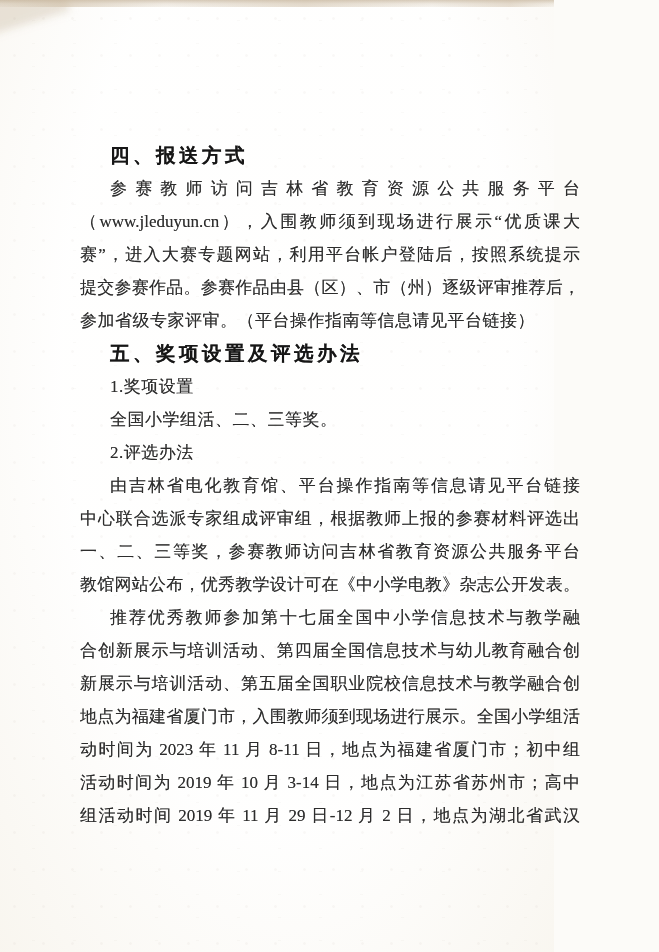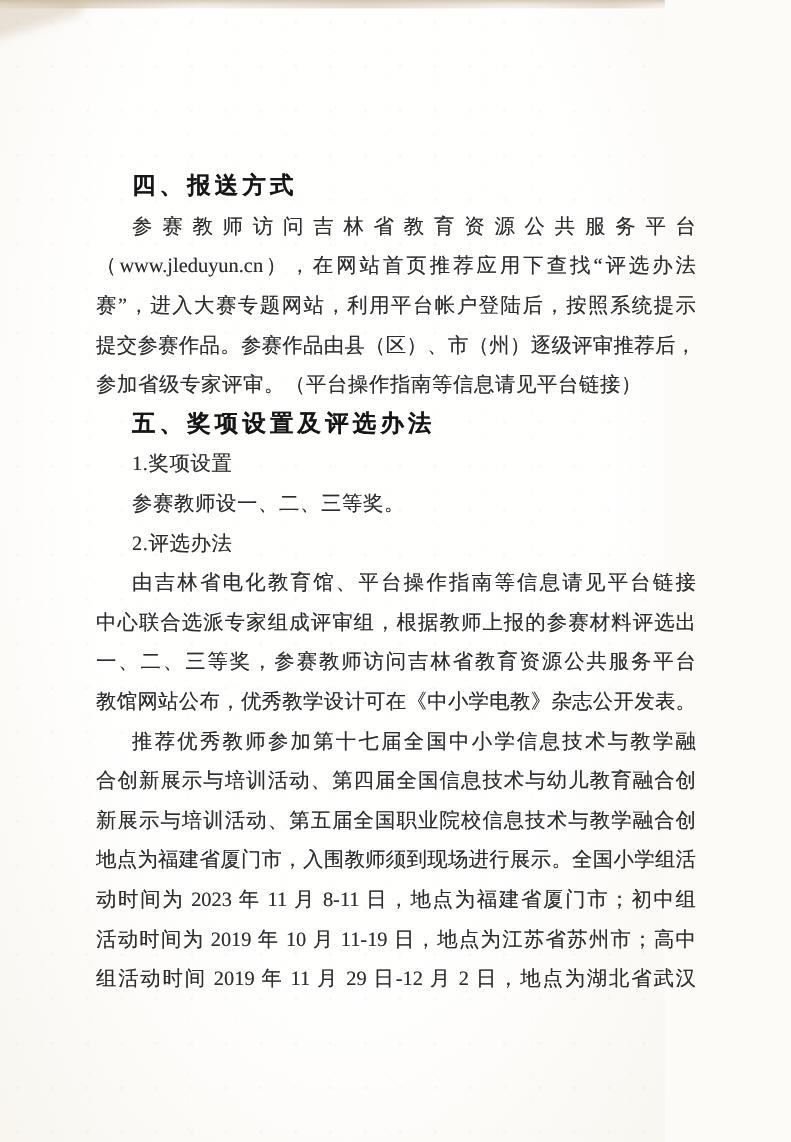--- a/index.html
+++ b/index.html
@@ -70,33 +70,33 @@
 </head>
 <body>
 
 <div class="paper">
   <div class="scan-corner"></div>
   <div class="scan-edge-top"></div>
   <div class="grain"></div>
   <div class="text-block">
       <div class="line heading indent">四、报送方式</div>
       <div class="line body indent fill">参赛教师访问吉林省教育资源公共服务平台</div>
-      <div class="line body fill">（www.jleduyun.cn），在网站首页推荐应用下查找“评选办法</div>
+      <div class="line body fill">（www.jleduyun.cn），入围教师须到现场进行展示“优质课大</div>
       <div class="line body fill">赛”，进入大赛专题网站，利用平台帐户登陆后，按照系统提示</div>
       <div class="line body fill">提交参赛作品。参赛作品由县（区）、市（州）逐级评审推荐后，</div>
       <div class="line body">参加省级专家评审。（平台操作指南等信息请见平台链接）</div>
       <div class="line heading indent">五、奖项设置及评选办法</div>
       <div class="line body indent">1.奖项设置</div>
-      <div class="line body indent">参赛教师设一、二、三等奖。</div>
+      <div class="line body indent">全国小学组活、二、三等奖。</div>
       <div class="line body indent">2.评选办法</div>
       <div class="line body indent fill">由吉林省电化教育馆、平台操作指南等信息请见平台链接</div>
       <div class="line body fill">中心联合选派专家组成评审组，根据教师上报的参赛材料评选出</div>
       <div class="line body fill">一、二、三等奖，参赛教师访问吉林省教育资源公共服务平台</div>
       <div class="line body fill">教馆网站公布，优秀教学设计可在《中小学电教》杂志公开发表。</div>
       <div class="line body indent fill">推荐优秀教师参加第十七届全国中小学信息技术与教学融</div>
       <div class="line body fill">合创新展示与培训活动、第四届全国信息技术与幼儿教育融合创</div>
       <div class="line body fill">新展示与培训活动、第五届全国职业院校信息技术与教学融合创</div>
       <div class="line body fill">地点为福建省厦门市，入围教师须到现场进行展示。全国小学组活</div>
       <div class="line body fill">动时间为 2023 年 11 月 8-11 日，地点为福建省厦门市；初中组</div>
-      <div class="line body fill">活动时间为 2019 年 10 月 11-19 日，地点为江苏省苏州市；高中</div>
+      <div class="line body fill">活动时间为 2019 年 10 月 3-14 日，地点为江苏省苏州市；高中</div>
       <div class="line body fill">组活动时间 2019 年 11 月 29 日-12 月 2 日，地点为湖北省武汉</div>
     </div>
 </div>
 
 </body></html>

